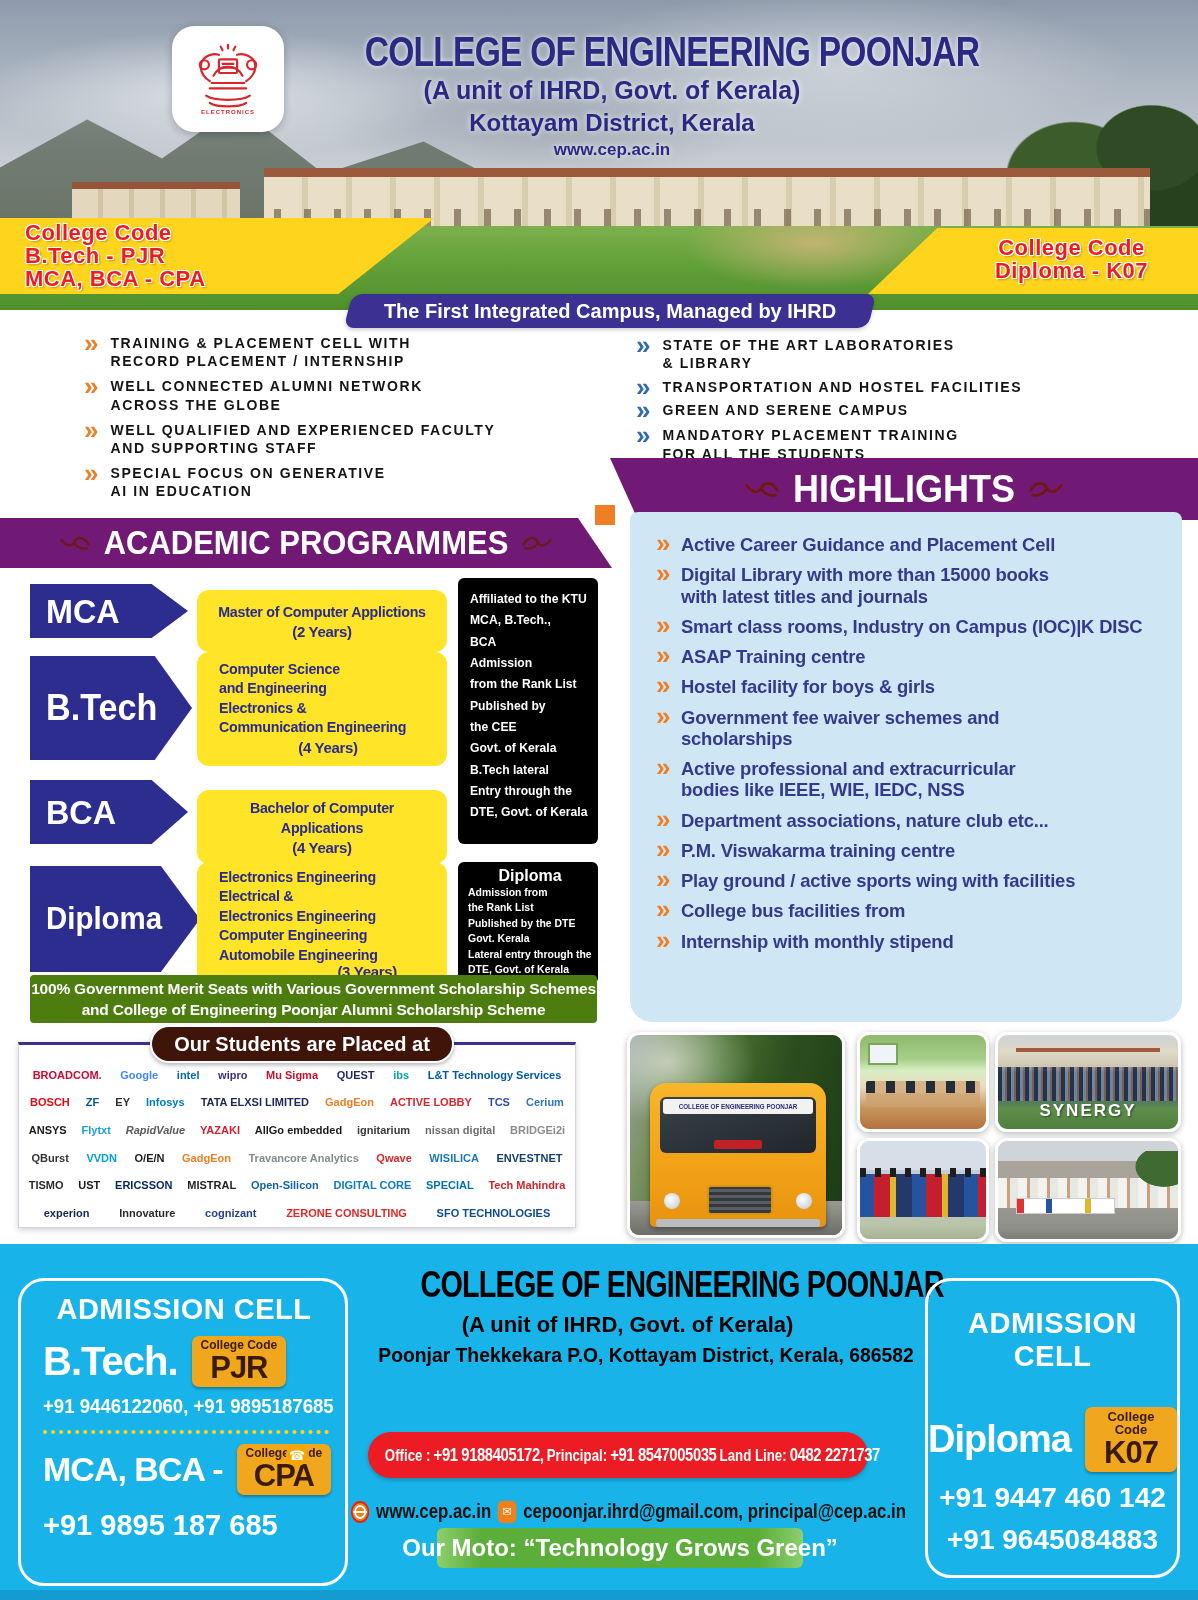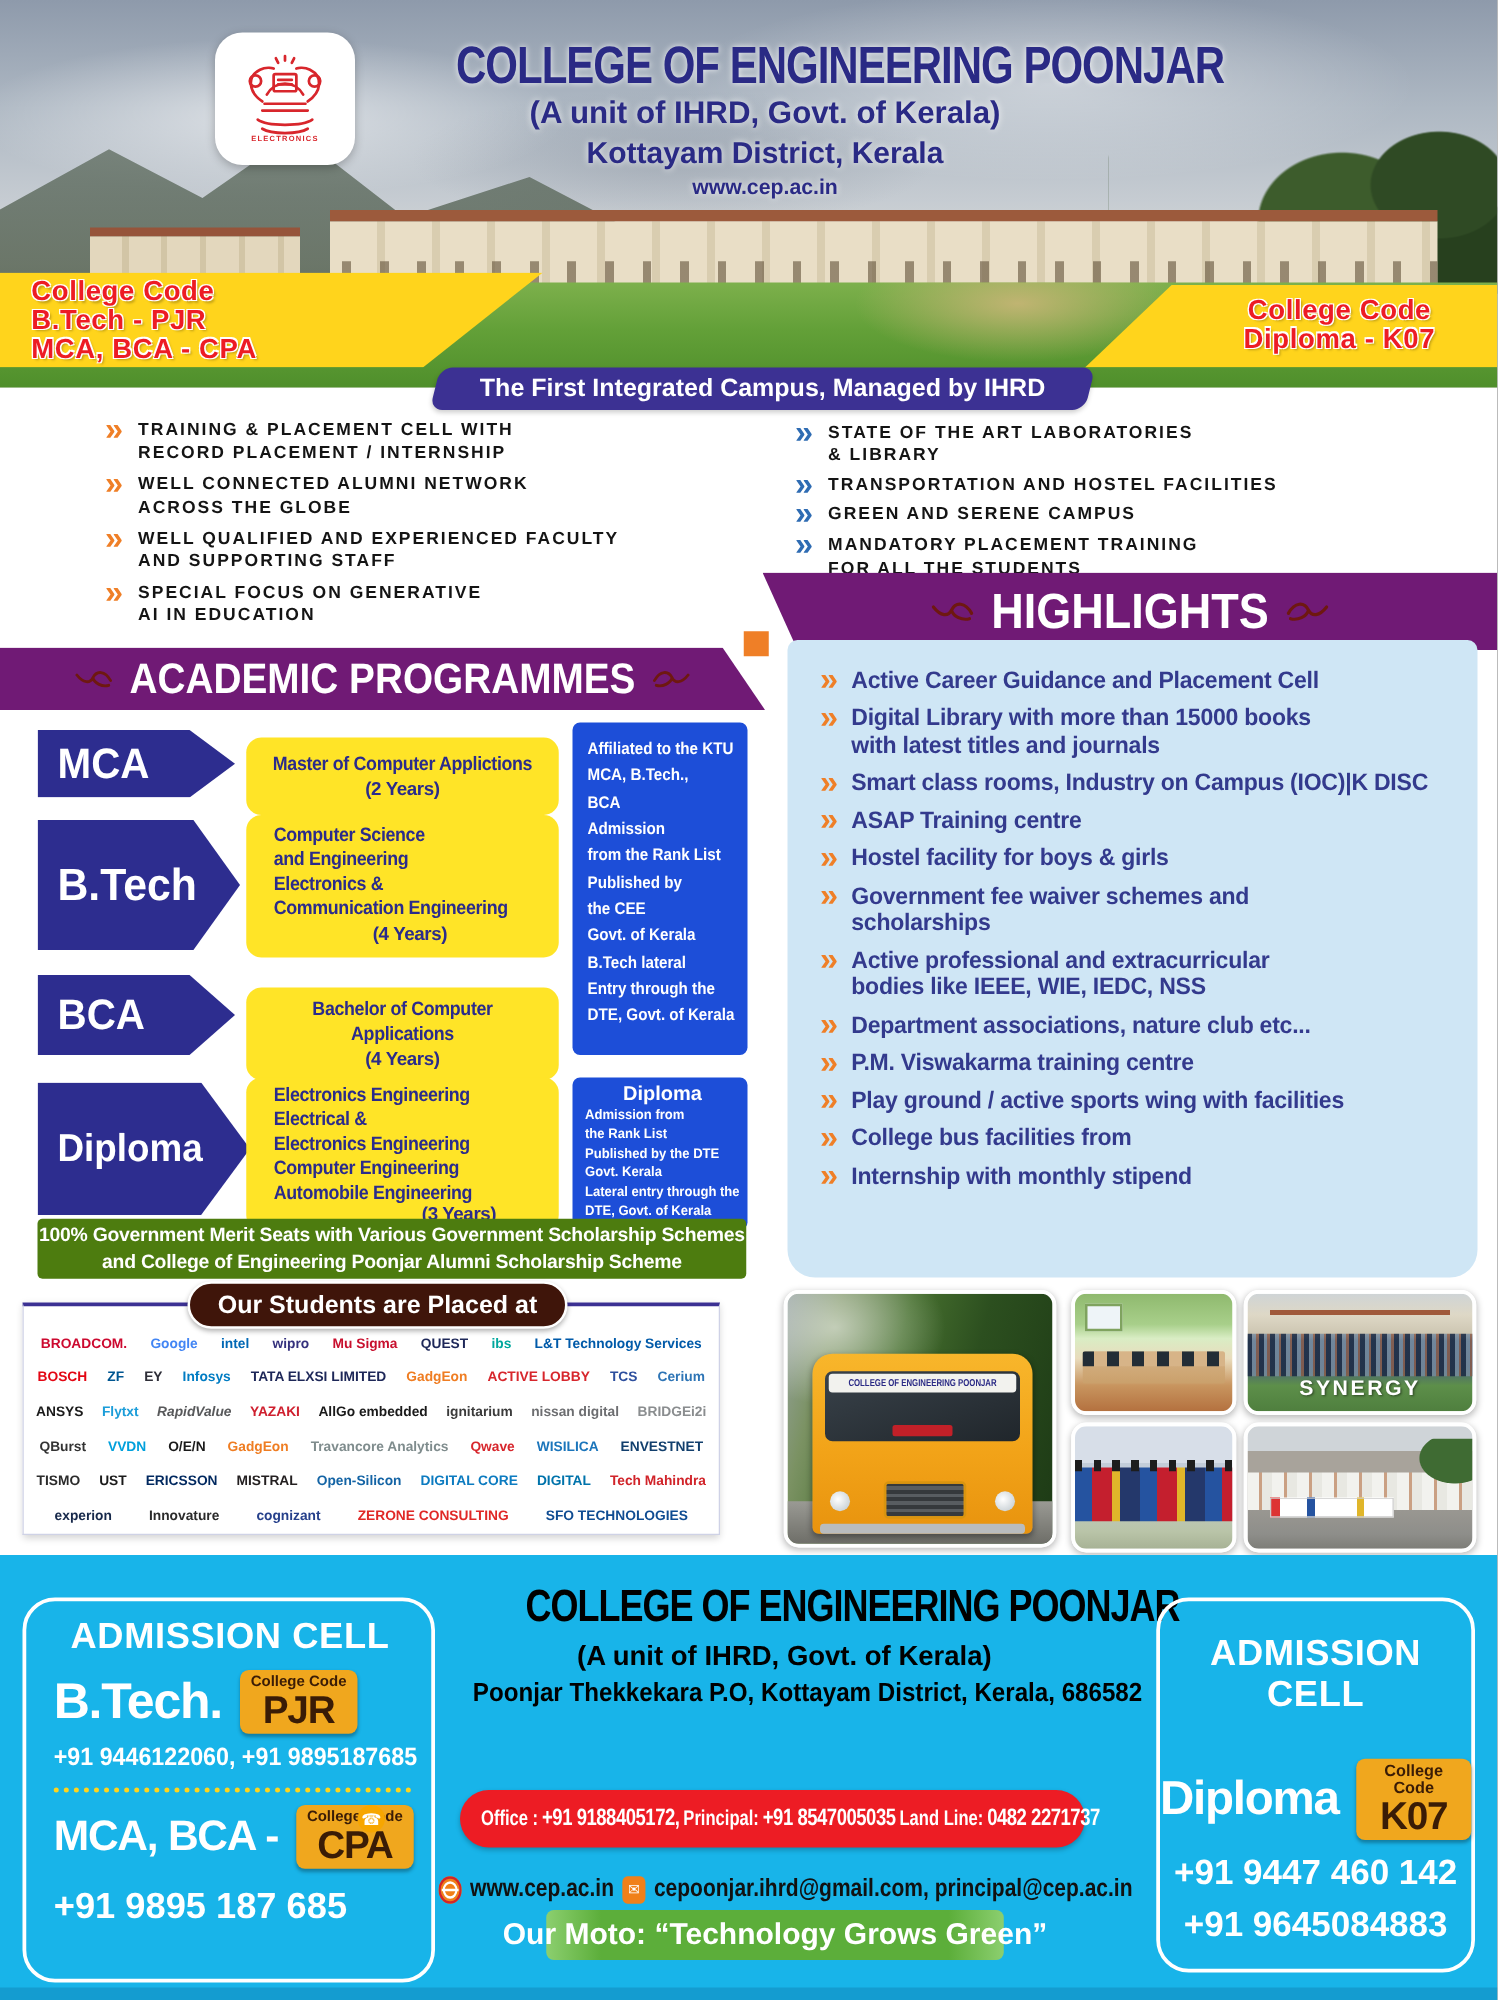--- a/index.html
+++ b/index.html
@@ -98,21 +98,21 @@
         padding:7px 10px;box-sizing:border-box;letter-spacing:-.3px;}
   .pbox .desc{font-size:15.5px;line-height:1.25;display:block;transform:scaleX(.92);transform-origin:left;width:108%;}
   .pbox.center{text-align:center;margin-top:12px;}
   .pbox.center .desc{transform-origin:center;width:100%;}
   .pbox .years{font-size:15px;text-align:center;margin-top:2px;}
   .b1{left:197px;top:578px;width:250px;height:62px;display:flex;flex-direction:column;justify-content:center;}
   .b2{left:197px;top:652px;width:250px;height:114px;padding-left:22px;}
   .b3{left:197px;top:778px;width:250px;height:74px;display:flex;flex-direction:column;justify-content:center;}
   .b4{left:197px;top:862px;width:250px;height:122px;padding-left:22px;padding-top:5px;}
   .b4 .years{text-align:right;padding-right:40px;margin-top:-1px;}
-  .rednote{position:absolute;background:#1d4ed8;border-radius:6px;color:#fff;box-sizing:border-box;}
+  .rednote{position:absolute;background:#000000;border-radius:6px;color:#fff;box-sizing:border-box;}
   .r1{left:458px;top:578px;width:140px;height:266px;padding:10px 6px 0 12px;}
   .r1 .nt{font-size:13.5px;line-height:1.58;font-weight:bold;display:block;transform:scaleX(.9);transform-origin:left;width:112%;}
   .r2{left:458px;top:862px;width:140px;height:122px;padding:5px 6px 0 10px;}
   .r2 .ttl{font-size:16px;font-weight:bold;text-align:center;}
   .r2 .nt{font-size:11px;line-height:1.4;font-weight:bold;display:block;transform:scaleX(.95);transform-origin:left;width:106%;}
   .scholarship{position:absolute;left:30px;top:975px;width:567px;height:48px;background:#4d7c0f;border-radius:4px;
         color:#fff;font-weight:bold;font-size:15.5px;line-height:1.38;text-align:center;display:flex;
         align-items:center;justify-content:center;letter-spacing:-.2px;}
 
   
@@ -501,21 +501,21 @@
       <span class="logo" style="color: rgb(127, 140, 141);">Travancore Analytics</span>
       <span class="logo" style="color: rgb(215, 38, 44);">Qwave</span>
       <span class="logo" style="color: rgb(27, 117, 187);">WISILICA</span>
       <span class="logo" style="color: rgb(18, 63, 109);">ENVESTNET</span>
       <span class="logo" style="color: rgb(43, 43, 43);">TISMO</span>
       <span class="logo" style="color: rgb(26, 26, 26);">UST</span>
       <span class="logo" style="color: rgb(0, 40, 95);">ERICSSON</span>
       <span class="logo" style="color: rgb(35, 31, 32);">MISTRAL</span>
       <span class="logo" style="color: rgb(20, 100, 165);">Open-Silicon</span>
       <span class="logo" style="color: rgb(12, 123, 192);">DIGITAL CORE</span>
-      <span class="logo" style="color: rgb(0, 115, 171);">DIGITAL</span>
+      <span class="logo" style="color: rgb(0, 115, 171);">SPECIAL</span>
       <span class="logo" style="color: rgb(209, 36, 42);">Tech Mahindra</span>
       <span class="logo" style="color: rgb(22, 40, 74);">experion</span>
       <span class="logo" style="color: rgb(43, 43, 43);">Innovature</span>
       <span class="logo" style="color: rgb(38, 64, 139);">cognizant</span>
       <span class="logo" style="color: rgb(224, 40, 38);">ZERONE CONSULTING</span>
       <span class="logo" style="color: rgb(15, 76, 146);">SFO TECHNOLOGIES</span>
     </div>
   </div>
 
   <div class="photo ph-bus">

